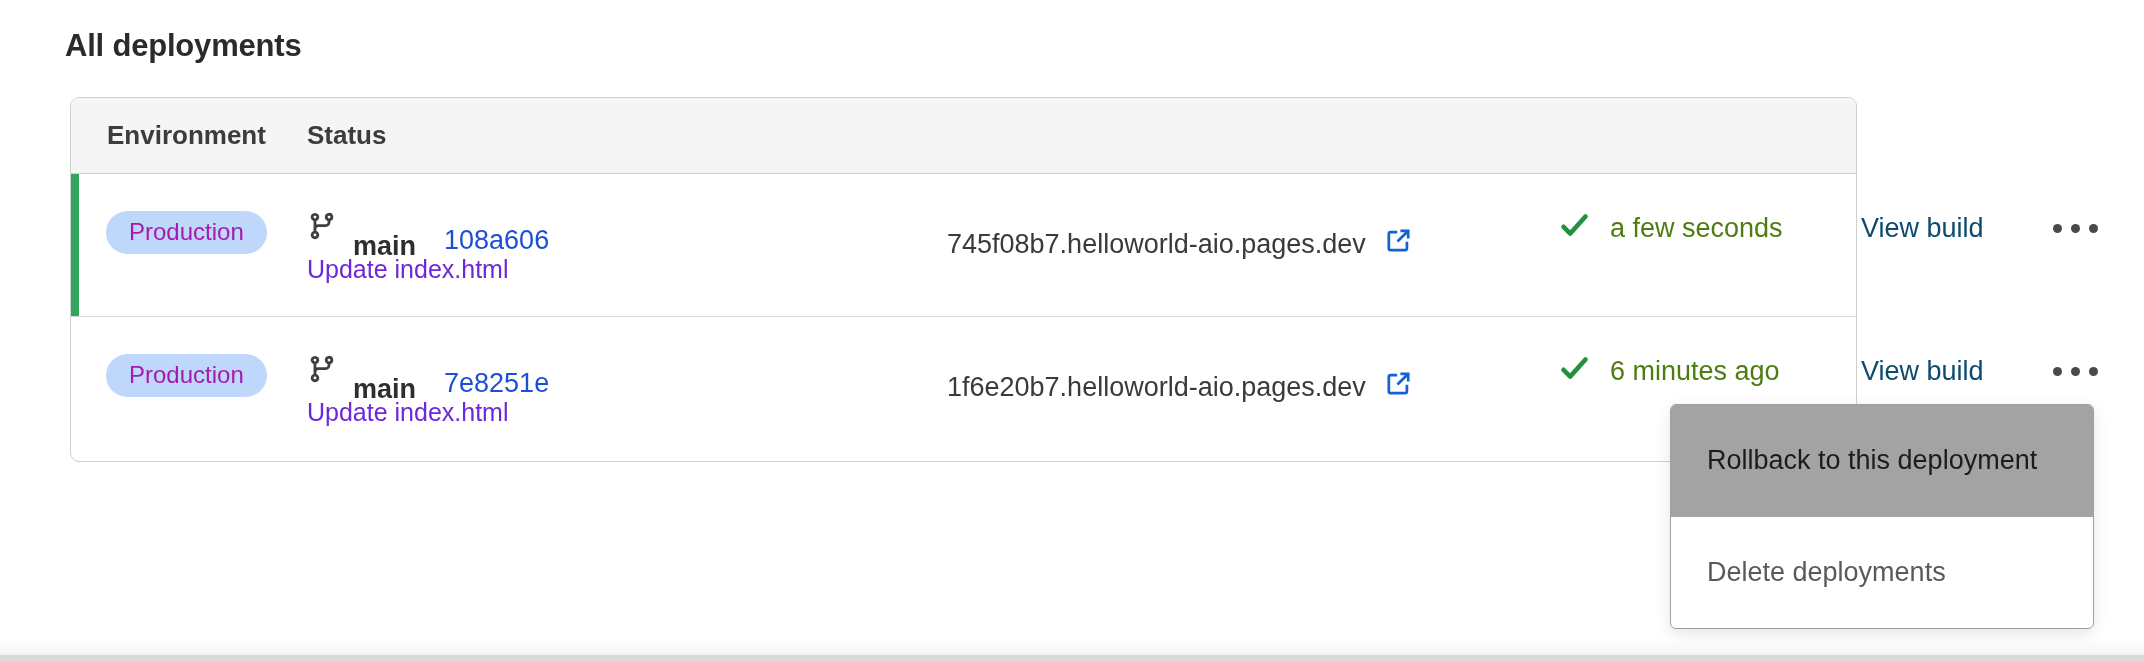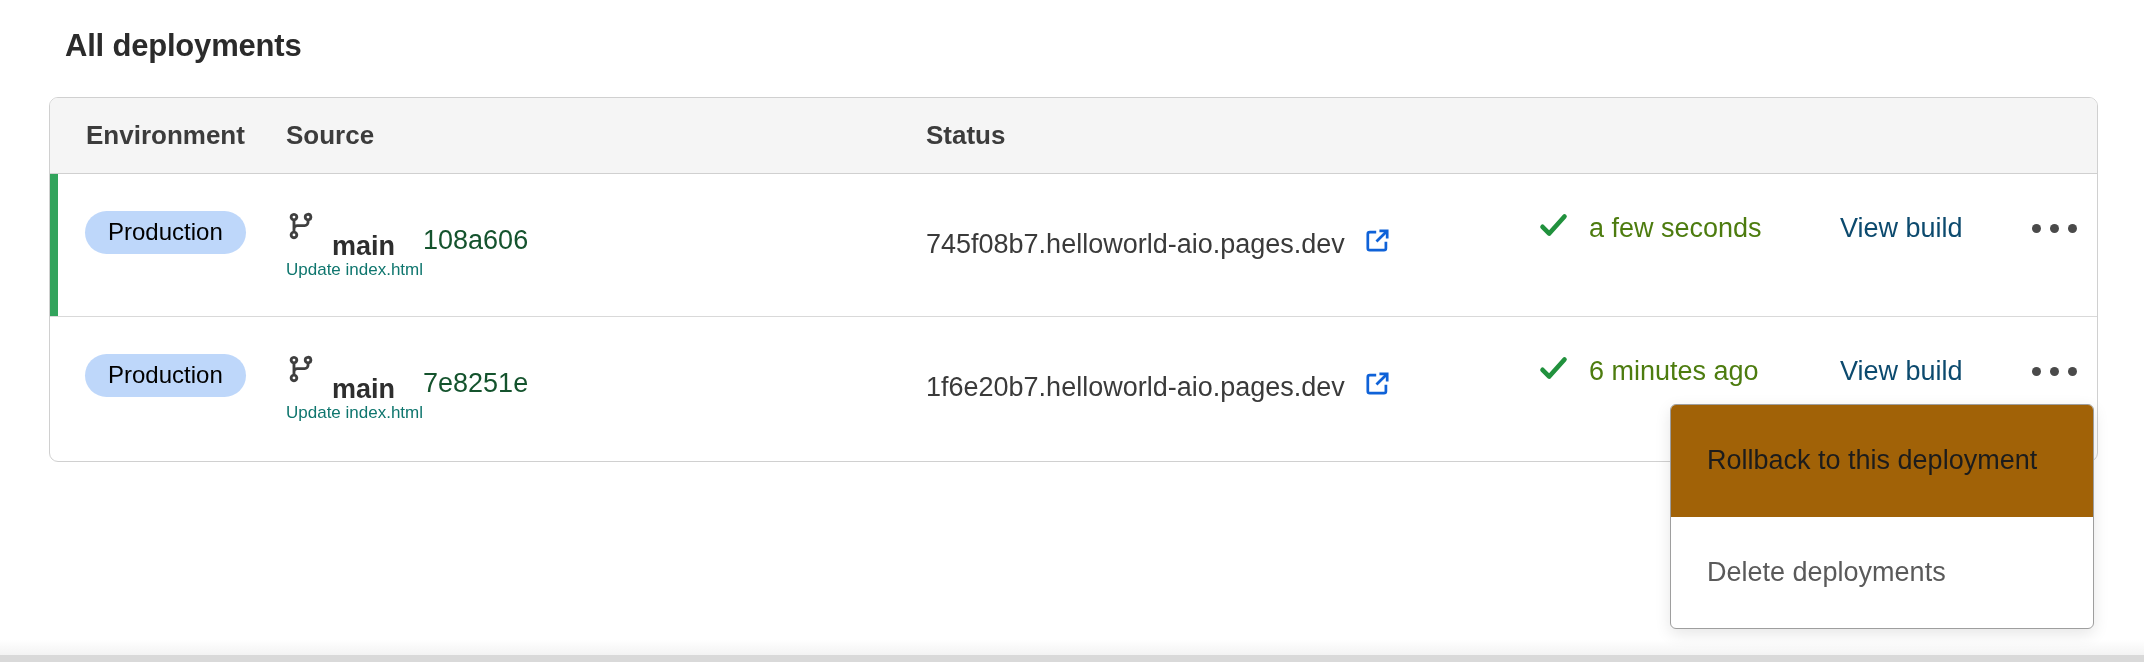--- a/index.html
+++ b/index.html
@@ -14,22 +14,22 @@
   .page-title {
     position: absolute;
     left: 65px; top: 28px;
     font-size: 31px;
     font-weight: 700;
     color: #2b2b2b;
     letter-spacing: -0.2px;
   }
   .table-card {
     position: absolute;
-    left: 49px; top: 97px;
-    width: 2049px; height: 365px;
+    left: 70px; top: 97px;
+    width: 1787px; height: 365px;
     border: 1px solid #d0d0d0;
     border-radius: 9px;
     background: #ffffff;
   }
   .table-header {
     height: 76px;
     background: #f5f5f5;
     border-bottom: 1px solid #d0d0d0;
     border-radius: 8px 8px 0 0;
     display: grid;
@@ -53,21 +53,21 @@
     content: "";
     position: absolute;
     left: 0; top: 0; bottom: 0;
     width: 8px;
     background: #32a45c;
   }
   .cell-env { padding-left: 35px; }
   .env-badge {
     display: inline-block;
     background: #bed7fa;
-    color: #000000;
+    color: #a21caf;
     font-size: 24px;
     line-height: 24px;
     padding: 9px 23px 10px;
     border-radius: 999px;
     text-align: right;
   }
   .cell-source .src-line1 {
     display: flex;
     align-items: center;
     height: 34px;
@@ -75,30 +75,30 @@
   .branch-icon-svg { width: 30px; height: 30px; flex: 0 0 auto; }
   .branch-name {
     font-size: 27px;
     font-weight: 700;
     color: #2e2e2e;
     margin-left: 16px;
     margin-top: 37px;
   }
   .commit-link {
     font-size: 27px;
-    color: #14532d;
+    color: #1d4ed8;
     text-decoration: none;
     margin-left: 28px;
     cursor: pointer;
     margin-top: 24px;
   }
   .commit-msg {
     margin-top: 12px;
-    font-size: 17px;
-    color: #0f766e;
+    font-size: 25px;
+    color: #6d28d9;
     line-height: 25px;
   }
   .cell-deploy {
     display: flex;
     align-items: center;
     height: 34px;
     font-size: 27px;
     color: #3a3a3a;
     margin-top: 16px;
   }
@@ -156,40 +156,39 @@
   .menu-item {
     flex: 1;
     display: flex;
     align-items: center;
     padding-left: 36px;
     font-size: 27px;
     color: #5a5a5a;
     cursor: pointer;
   }
   .menu-item.highlighted {
-    background: #a16207;
+    background: #a3a3a3;
     color: #1c1c1c;
   }
   .bottom-divider {
     position: absolute;
     left: 0; right: 0; bottom: 0;
     height: 22px;
     background: linear-gradient(#ffffff, #f3f3f3);
     border-bottom: 7px solid #d9d9d9;
   }
 </style>
 </head>
 <body>
 
 <div class="page-title">All deployments</div>
 
 <div class="table-card">
   <div class="table-header">
     <div class="th-env">Environment</div>
-    <div>Source</div>
     <div>Status</div>
   </div>
 
   <div class="t-row first current">
     <div class="cell-env">
       <span class="env-badge">Production</span>
     </div>
     <div class="cell-source">
       <div class="src-line1">
         <span>

